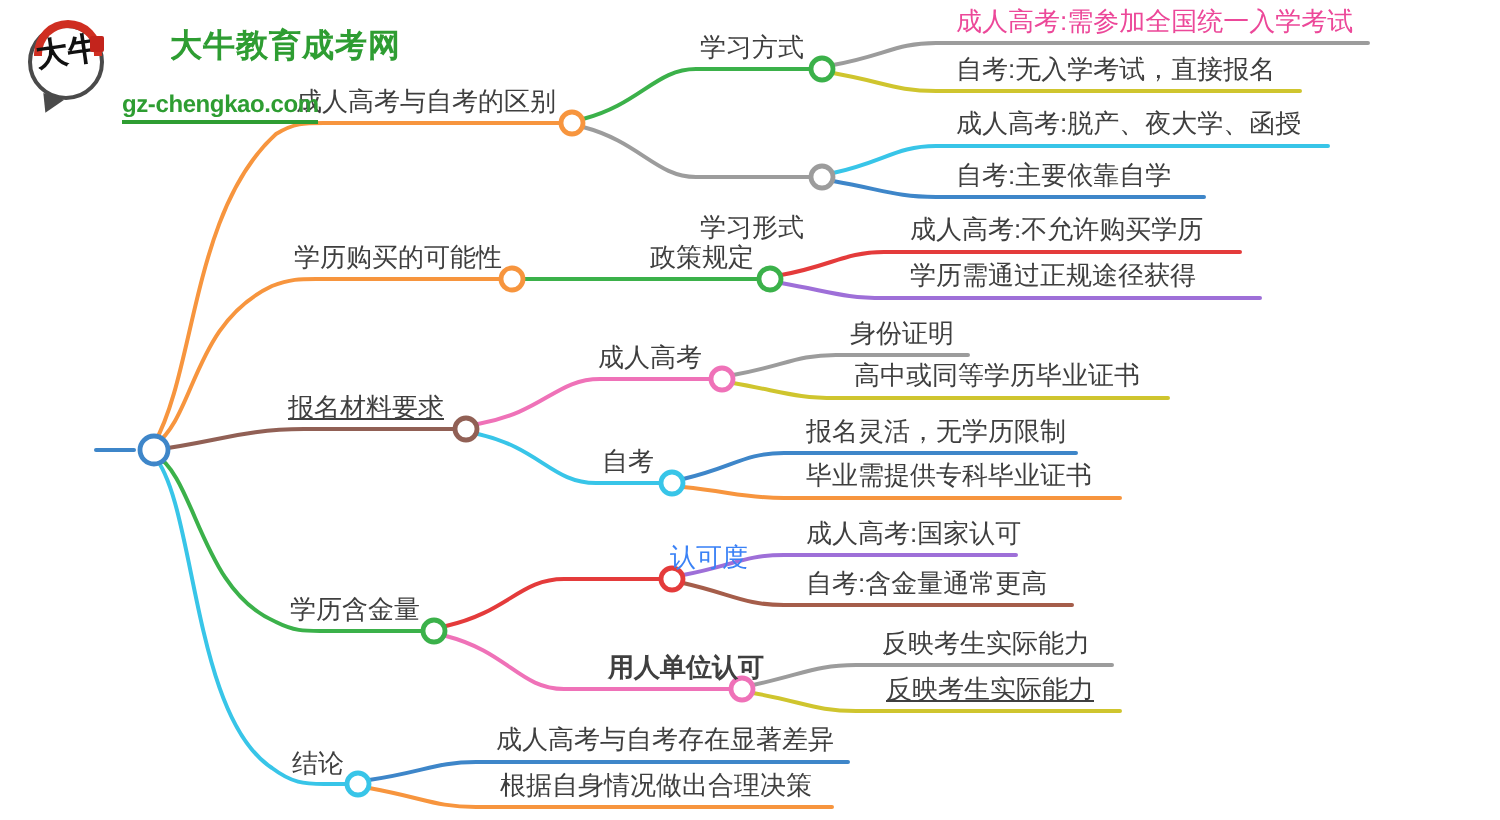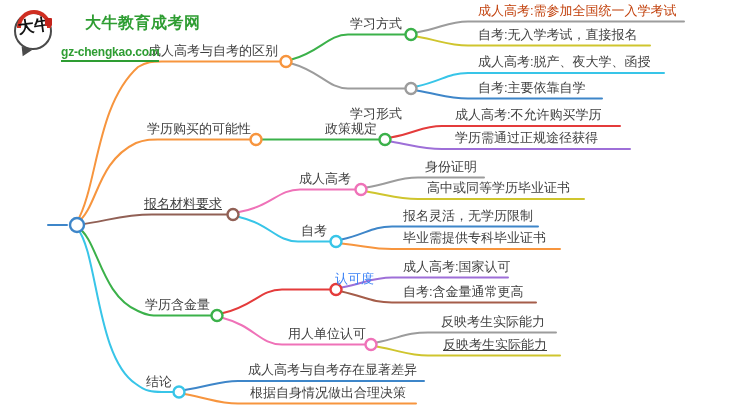--- a/index.html
+++ b/index.html
@@ -87,23 +87,23 @@
   <div class="lbl" style="left: 144px; top: 197px; color: rgb(63, 63, 63); text-decoration: underline;">报名材料要求</div>
   <div class="lbl" style="left: 145px; top: 298px; color: rgb(63, 63, 63);">学历含金量</div>
   <div class="lbl" style="left: 146px; top: 375px; color: rgb(63, 63, 63);">结论</div>
 
   <div class="lbl" style="left: 350px; top: 17px; color: rgb(63, 63, 63);">学习方式</div>
   <div class="lbl" style="left: 350px; top: 71px; color: rgb(63, 63, 63); margin-top: 36px;">学习形式</div>
   <div class="lbl" style="left: 325px; top: 122px; color: rgb(63, 63, 63);">政策规定</div>
   <div class="lbl" style="left: 299px; top: 172px; color: rgb(63, 63, 63);">成人高考</div>
   <div class="lbl" style="left: 301px; top: 224px; color: rgb(63, 63, 63);">自考</div>
   <div class="lbl" style="left: 287px; top: 272px; color: #3b82f6; margin-left: 48px;">认可度</div>
-  <div class="lbl" style="left: 288px; top: 327px; color: rgb(63, 63, 63);">用人单位认可</div>
+  <div class="lbl" style="left: 304px; top: 327px; color: rgb(63, 63, 63); font-weight: bold;">用人单位认可</div>
 
-  <div class="lbl" style="left: 478px; top: 4px; color: #c2410c; text-align: right;">成人高考:需参加全国统一入学考试</div>
+  <div class="lbl" style="left: 478px; top: 4px; color: #ec4899; text-align: right;">成人高考:需参加全国统一入学考试</div>
   <div class="lbl" style="left: 478px; top: 28px; color: rgb(63, 63, 63);">自考:无入学考试，直接报名</div>
   <div class="lbl" style="left: 478px; top: 55px; color: rgb(63, 63, 63);">成人高考:脱产、夜大学、函授</div>
   <div class="lbl" style="left: 478px; top: 81px; color: rgb(63, 63, 63);">自考:主要依靠自学</div>
   <div class="lbl" style="left: 455px; top: 108px; color: rgb(63, 63, 63);">成人高考:不允许购买学历</div>
   <div class="lbl" style="left: 455px; top: 131px; color: rgb(63, 63, 63);">学历需通过正规途径获得</div>
   <div class="lbl" style="left: 425px; top: 160px; color: rgb(63, 63, 63);">身份证明</div>
   <div class="lbl" style="left: 427px; top: 181px; color: rgb(63, 63, 63);">高中或同等学历毕业证书</div>
   <div class="lbl" style="left: 403px; top: 209px; color: rgb(63, 63, 63);">报名灵活，无学历限制</div>
   <div class="lbl" style="left: 403px; top: 231px; color: rgb(63, 63, 63);">毕业需提供专科毕业证书</div>
   <div class="lbl" style="left: 403px; top: 260px; color: rgb(63, 63, 63);">成人高考:国家认可</div>

